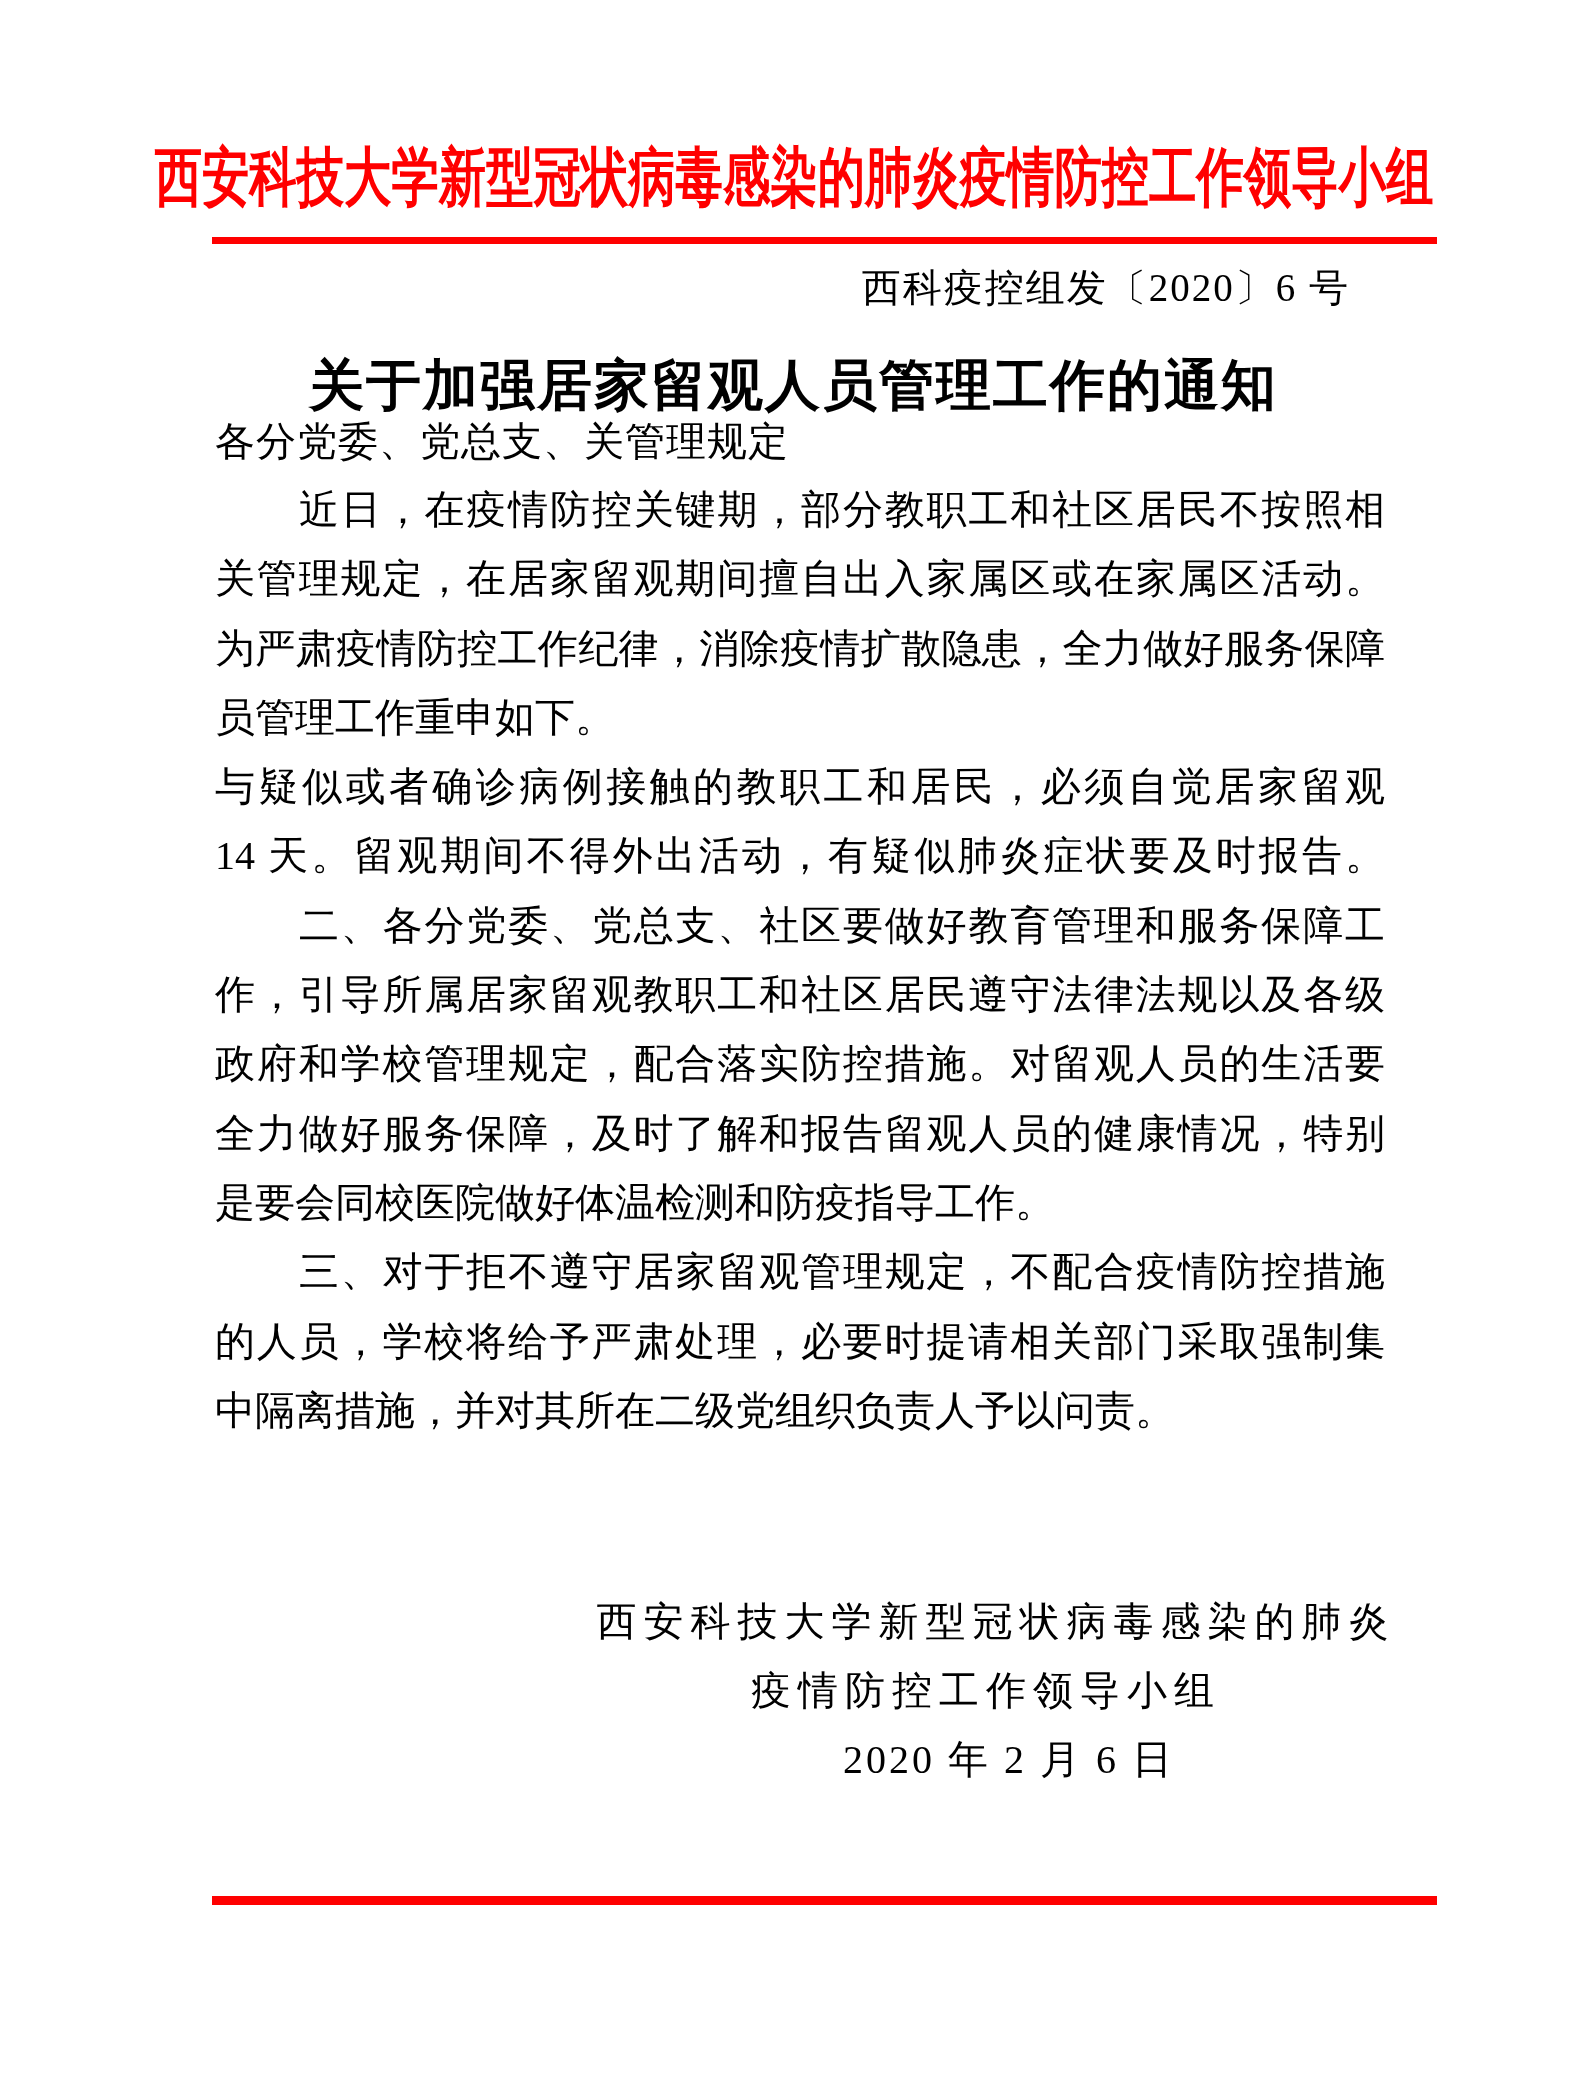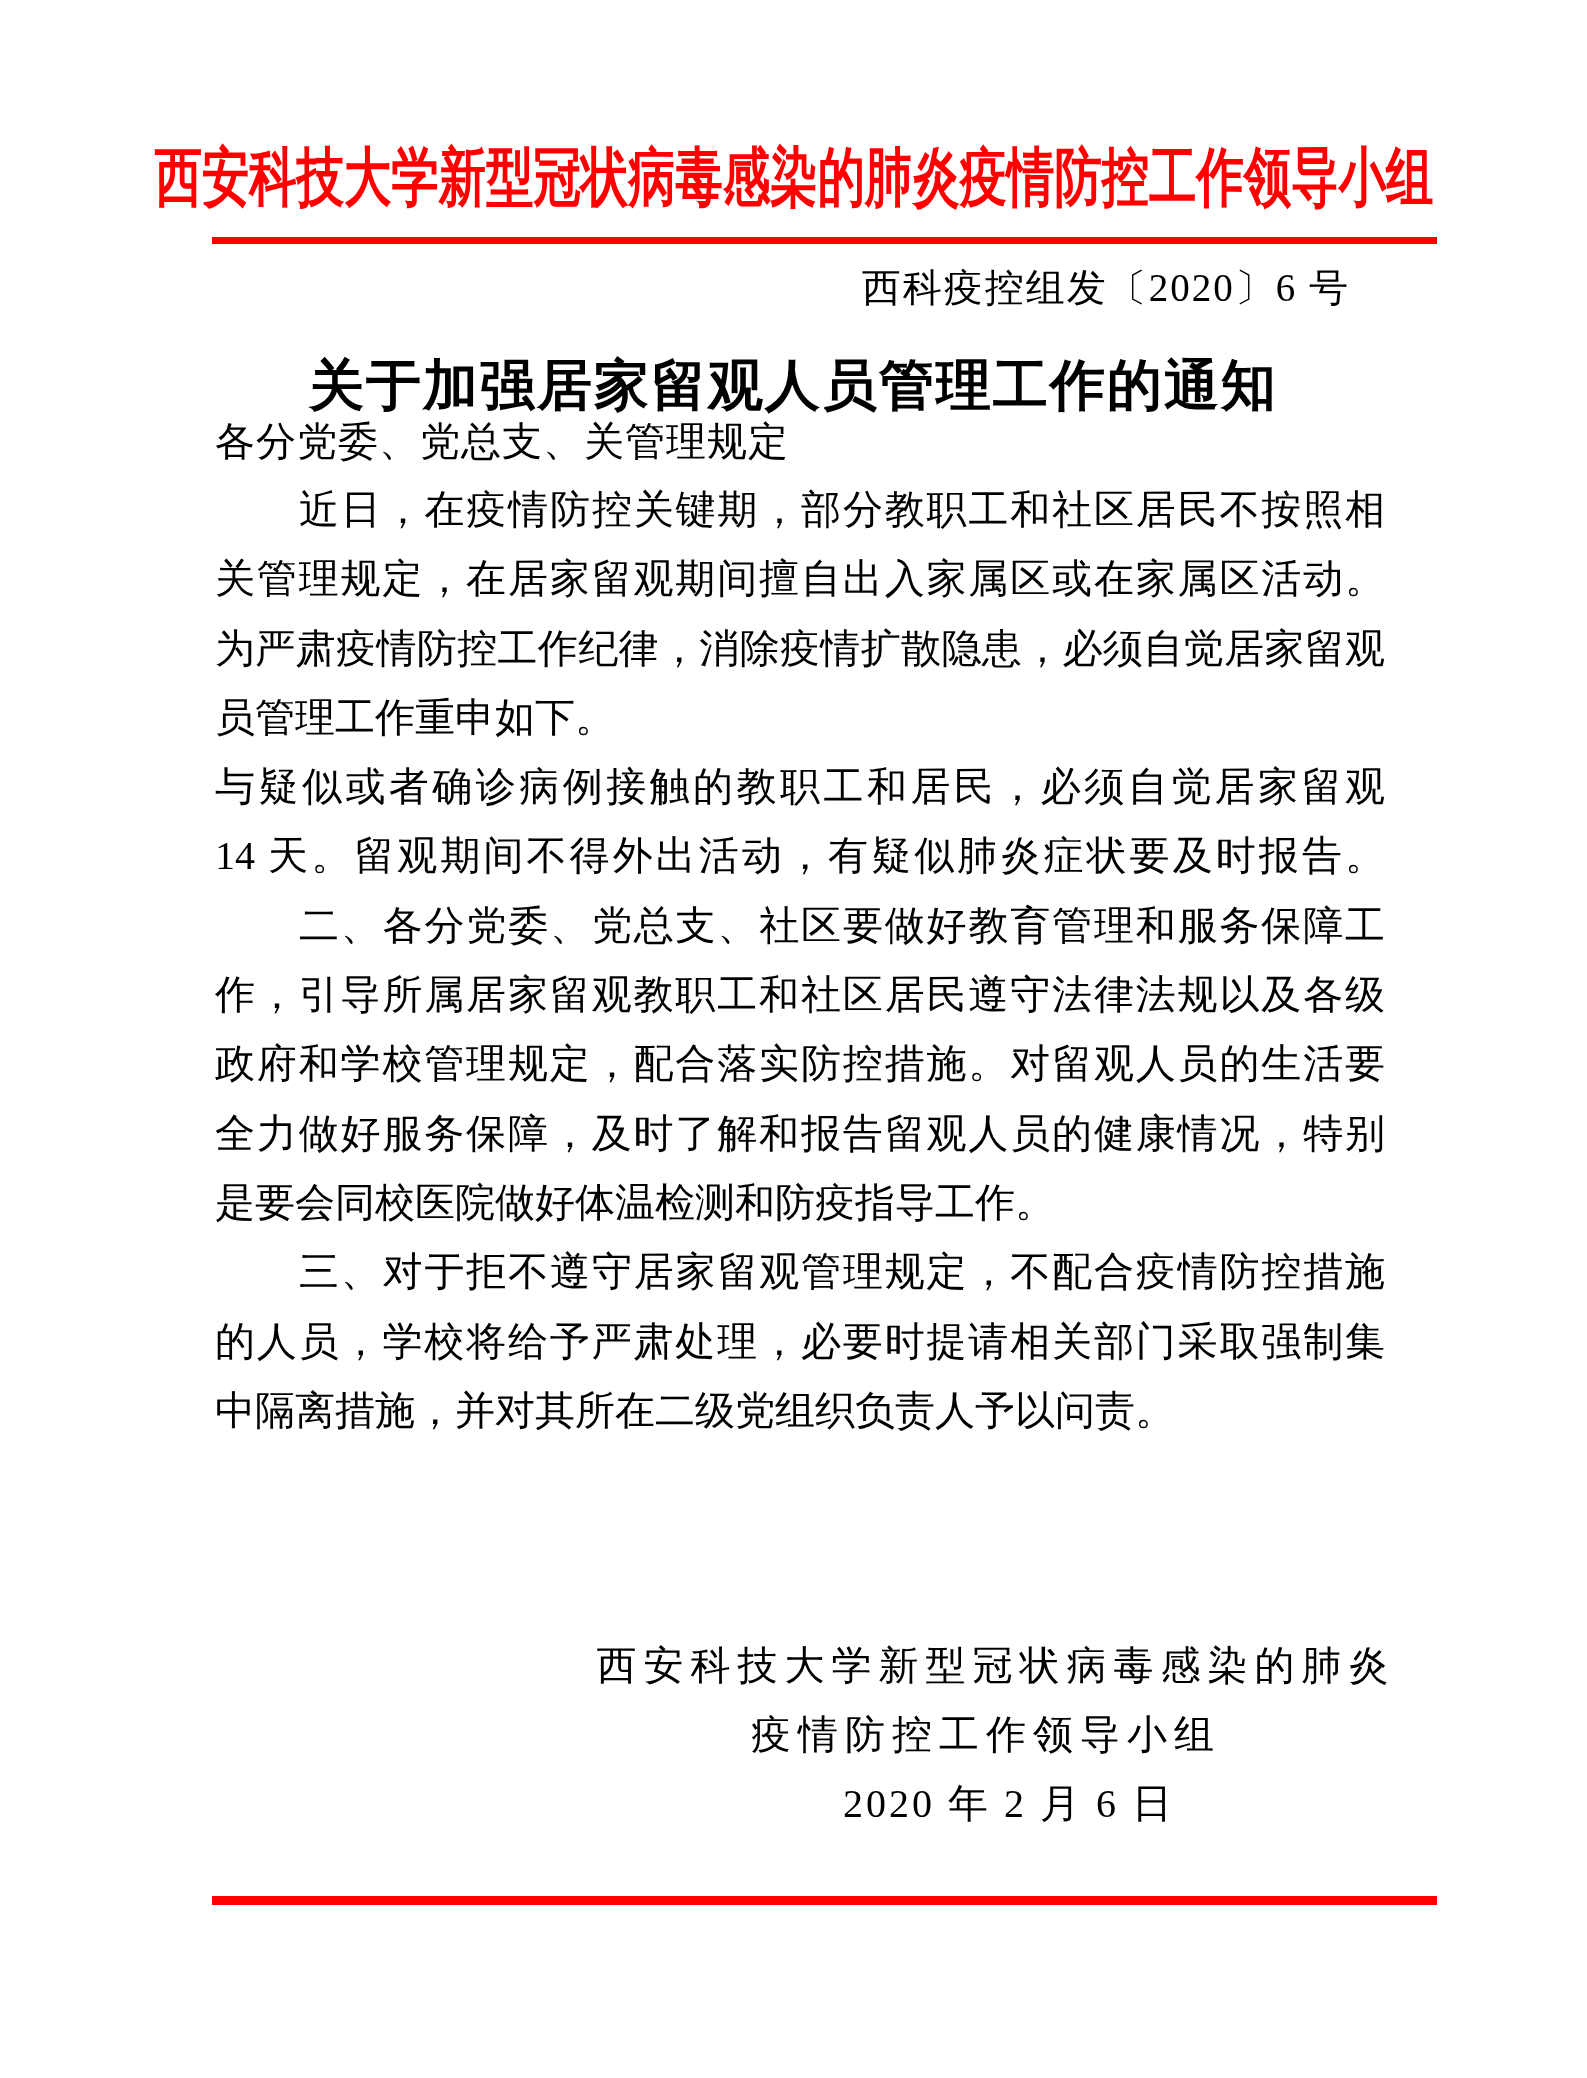--- a/index.html
+++ b/index.html
@@ -60,21 +60,21 @@
     white-space:normal;
     text-align:justify;
     text-align-last:justify;
     -moz-text-align-last:justify;
   }
   .bline.indent { padding-left:84px; }
   .bline.just.indent { width:1086px; }
 
   .sig-line {
     position:absolute; white-space:nowrap;
-    font-size:40px; line-height:48px;margin-top:44px;
+    font-size:40px; line-height:48px;
   }
   .sig-1 { top:1598px; left:996px; transform:translateX(-50%); letter-spacing:7px; }
   .sig-2 { top:1667px; left:986px; transform:translateX(-50%); letter-spacing:7px; }
   .sig-date { top:1736px; left:1009px; transform:translateX(-50%); letter-spacing:3px; }
 </style>
 </head>
 <body>
 
 <div class="page">
 
@@ -84,21 +84,21 @@
 
   <div class="doc-number">西科疫控组发〔2020〕6 号</div>
 
   <div class="notice-title">关于加强居家留观人员管理工作的通知</div>
 
   <div class="addressee">各分党委、党总支、关管理规定</div>
 
   <div class="body-block">
     <div class="bline just indent">近日，在疫情防控关键期，部分教职工和社区居民不按照相</div>
     <div class="bline just">关管理规定，在居家留观期间擅自出入家属区或在家属区活动。</div>
-    <div class="bline just">为严肃疫情防控工作纪律，消除疫情扩散隐患，必须自觉居家留观</div>
+    <div class="bline just">为严肃疫情防控工作纪律，消除疫情扩散隐患，全力做好服务保障</div>
     <div class="bline">员管理工作重申如下。</div>
     <div class="bline just">与疑似或者确诊病例接触的教职工和居民，必须自觉居家留观</div>
     <div class="bline just">14 天。留观期间不得外出活动，有疑似肺炎症状要及时报告。</div>
     <div class="bline just indent">二、各分党委、党总支、社区要做好教育管理和服务保障工</div>
     <div class="bline just">作，引导所属居家留观教职工和社区居民遵守法律法规以及各级</div>
     <div class="bline just">政府和学校管理规定，配合落实防控措施。对留观人员的生活要</div>
     <div class="bline just">全力做好服务保障，及时了解和报告留观人员的健康情况，特别</div>
     <div class="bline">是要会同校医院做好体温检测和防疫指导工作。</div>
     <div class="bline just indent">三、对于拒不遵守居家留观管理规定，不配合疫情防控措施</div>
     <div class="bline just">的人员，学校将给予严肃处理，必要时提请相关部门采取强制集</div>

